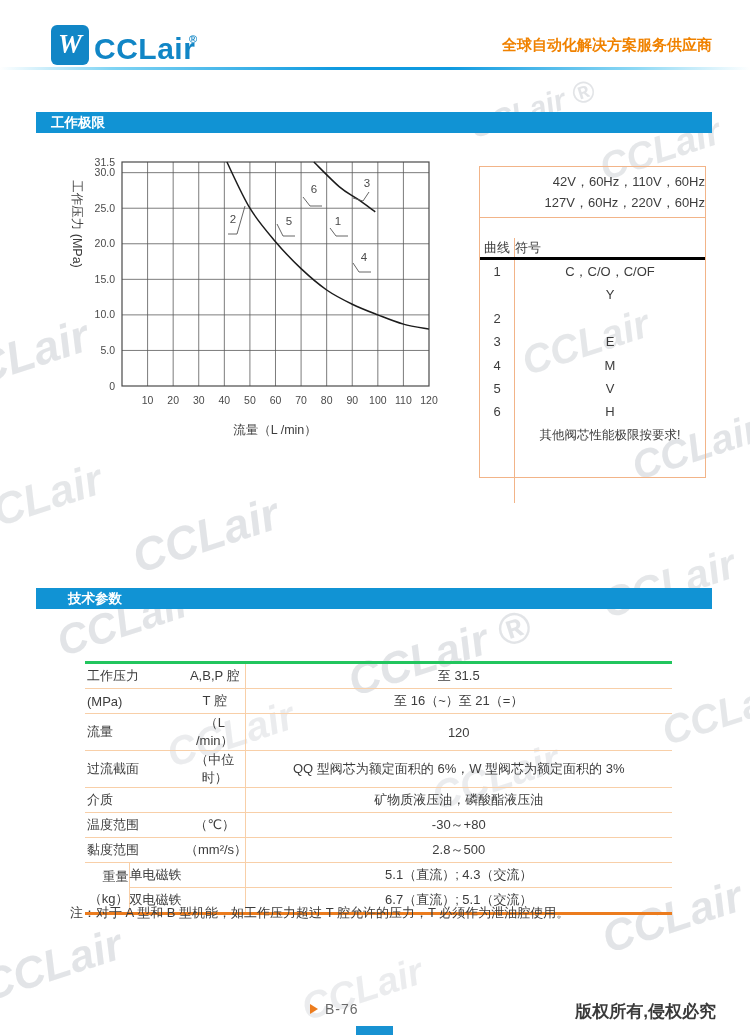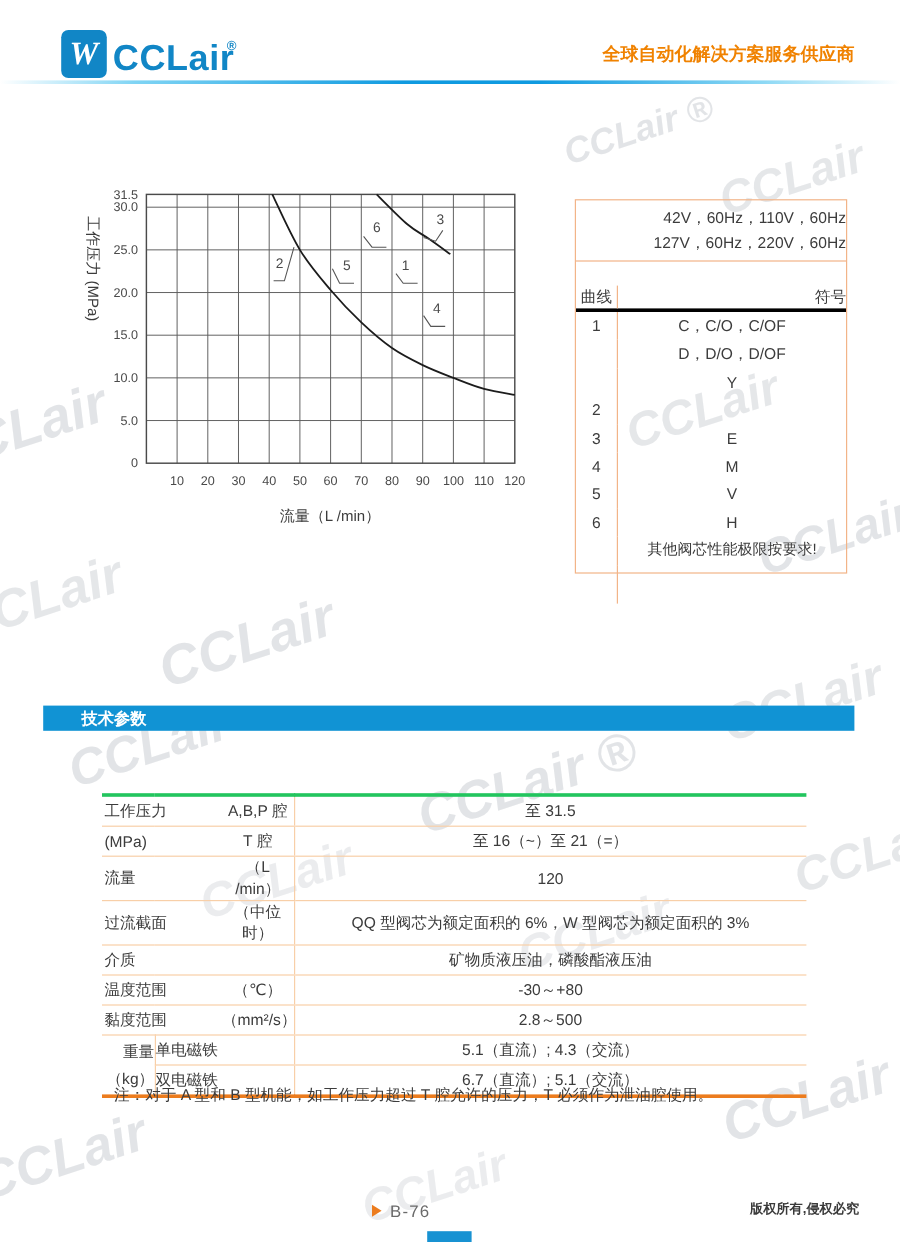--- a/index.html
+++ b/index.html
@@ -32,44 +32,44 @@
   #limit-chart .ty{text-anchor:end;}
   #limit-chart .tx{text-anchor:middle;}
   #limit-chart .alabel{font-size:11.5px;fill:#4a4a4a;text-anchor:middle;}
   #limit-chart .axis{font-size:12.5px;fill:#3c3c3c;text-anchor:middle;}
   
   .symtable{position:absolute;left:479px;top:166px;width:227px;height:312px;z-index:2;
             border:1px solid #f2b488;box-sizing:border-box;font-size:13px;background:rgba(255,255,255,0.0);}
   .volt{height:46px;border-bottom:1px solid #f2b488;text-align:right;padding-top:4px;line-height:21px;}
   .sym-head{display:flex;height:19px;line-height:19px;border-bottom:3px solid #000000;margin-top:20px;}
   .sym-head .sc{width:35px;text-align:center;border-right:1px solid #f2b488;box-sizing:border-box;}
-  .sym-head .ss{flex:1;text-align:right;}
+  .sym-head .ss{flex:1;text-align:left;}
   #sym-rows{display:flex;flex-direction:column;height:243px;}
   .st-row{display:flex;height:23.4px;line-height:23.4px;}
   .st-row.fill{flex:1;}
   .st-row .sc{width:35px;text-align:center;border-right:1px solid #f2b488;box-sizing:border-box;}
   .st-row .ss{flex:1;text-align:center;}
   .st-row.small .ss{font-size:12.5px;}
   
   .params{position:absolute;left:85px;top:661px;width:587px;z-index:2;border-collapse:collapse;table-layout:fixed;
           border-top:3px solid #22c55e;border-bottom:3px solid #ec7c1e;font-size:13px;color:#3c3c3c;}
   .params td{height:24px;border-bottom:1px solid #f8cfa8;padding:0;}
   .params tr.last td{border-bottom:none;}
   .params .c1{text-align:left;padding-left:2px;}
   .params .c2{text-align:center;}
   .params .val{border-left:1px solid #f8cfa8;text-align:center;}
   .params .sub{border-left:1px solid #f8cfa8;}
   .params .cw{text-align:right;line-height:22px;}
   
-  .note{position:absolute;left:95px;top:904px;width:600px;font-size:13px;z-index:2;}
+  .note{position:absolute;left:70px;top:904px;width:600px;font-size:13px;z-index:2;}
   .footer-page{position:absolute;left:310px;top:1001px;z-index:3;display:flex;align-items:center;}
   .tri{width:0;height:0;border-left:8px solid #ec7c1e;border-top:5px solid transparent;
        border-bottom:5px solid transparent;margin-right:7px;}
   .pageno{font-size:14px;color:#6a6a6a;letter-spacing:1px;}
-  .copyright{position:absolute;right:34px;top:1000px;font-size:11px;font-weight:bold;color:#3a3a3a;z-index:3;}
+  .copyright{position:absolute;right:34px;top:1000px;font-size:17px;font-weight:bold;color:#3a3a3a;z-index:3;}
   .bottom-mark{position:absolute;left:356px;top:1026px;width:37px;height:9px;background:#1892d2;z-index:3;}
 </style>
 </head>
 <body>
 
 <div class="page">
 
   <span class="wm" style="left:468px;top:92px;font-size:30px;opacity:.5;">CCLair ®</span>
   <span class="wm" style="left:598px;top:128px;font-size:38px;opacity:.45;">CCLair</span>
   <span class="wm" style="left:-60px;top:330px;font-size:46px;opacity:.5;">CCLair</span>
@@ -90,20 +90,21 @@
   <div class="hdr">
     <div class="logo-box">
       <span class="logo-glyph">W</span>
     </div>
     <span class="logo-txt">CCLair</span>
     <span class="logo-reg">®</span>
     <div class="tagline">全球自动化解决方案服务供应商</div>
   </div>
   <div class="hdr-rule"></div>
 
+  <div class="banner" style="top:112px;">工作极限</div>
 
   <svg id="limit-chart" width="420" height="315" viewBox="0 0 420 315">
       <line x1="92.583" y1="20.000349999999997" x2="92.583" y2="244" class="grid"></line>
       <line x1="118.166" y1="20.000349999999997" x2="118.166" y2="244" class="grid"></line>
       <line x1="143.749" y1="20.000349999999997" x2="143.749" y2="244" class="grid"></line>
       <line x1="169.332" y1="20.000349999999997" x2="169.332" y2="244" class="grid"></line>
       <line x1="194.91500000000002" y1="20.000349999999997" x2="194.91500000000002" y2="244" class="grid"></line>
       <line x1="220.498" y1="20.000349999999997" x2="220.498" y2="244" class="grid"></line>
       <line x1="246.081" y1="20.000349999999997" x2="246.081" y2="244" class="grid"></line>
       <line x1="271.664" y1="20.000349999999997" x2="271.664" y2="244" class="grid"></line>
@@ -164,24 +165,20 @@
       <div class="sc">曲线</div>
       <div class="ss">符号</div>
     </div>
     <div id="sym-rows">
         <div class="st-row">
           <div class="sc">1</div>
           <div class="ss">C，C/O，C/OF</div>
         </div>
         <div class="st-row">
           <div class="sc"></div>
-          <div class="ss">D，D/O，D/OF</div>
-        </div>
-        <div class="st-row">
-          <div class="sc"></div>
           <div class="ss">Y</div>
         </div>
         <div class="st-row">
           <div class="sc">2</div>
         </div>
         <div class="st-row">
           <div class="sc">3</div>
           <div class="ss">E</div>
         </div>
         <div class="st-row">

